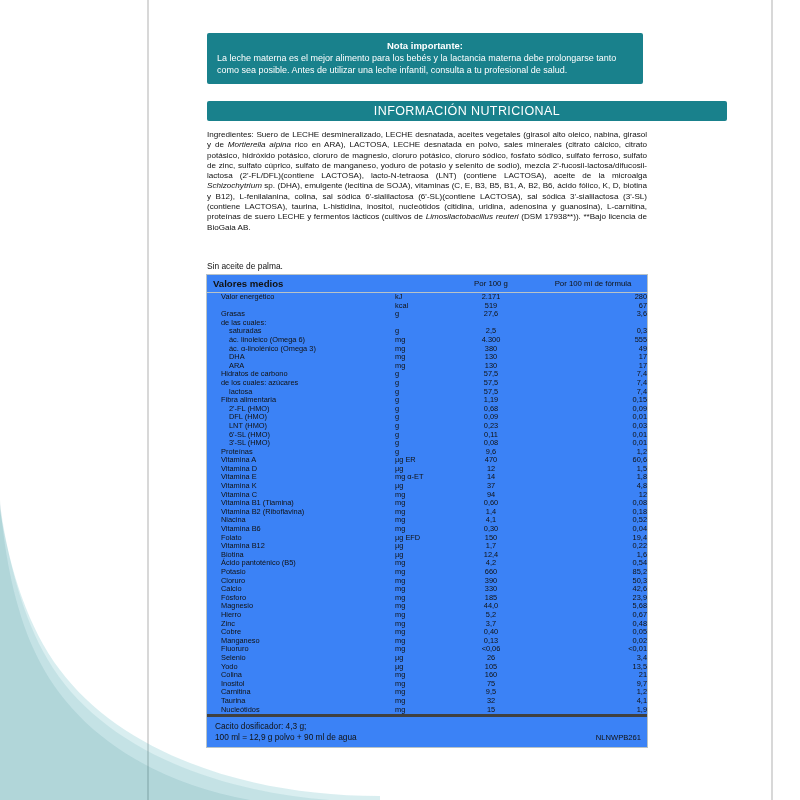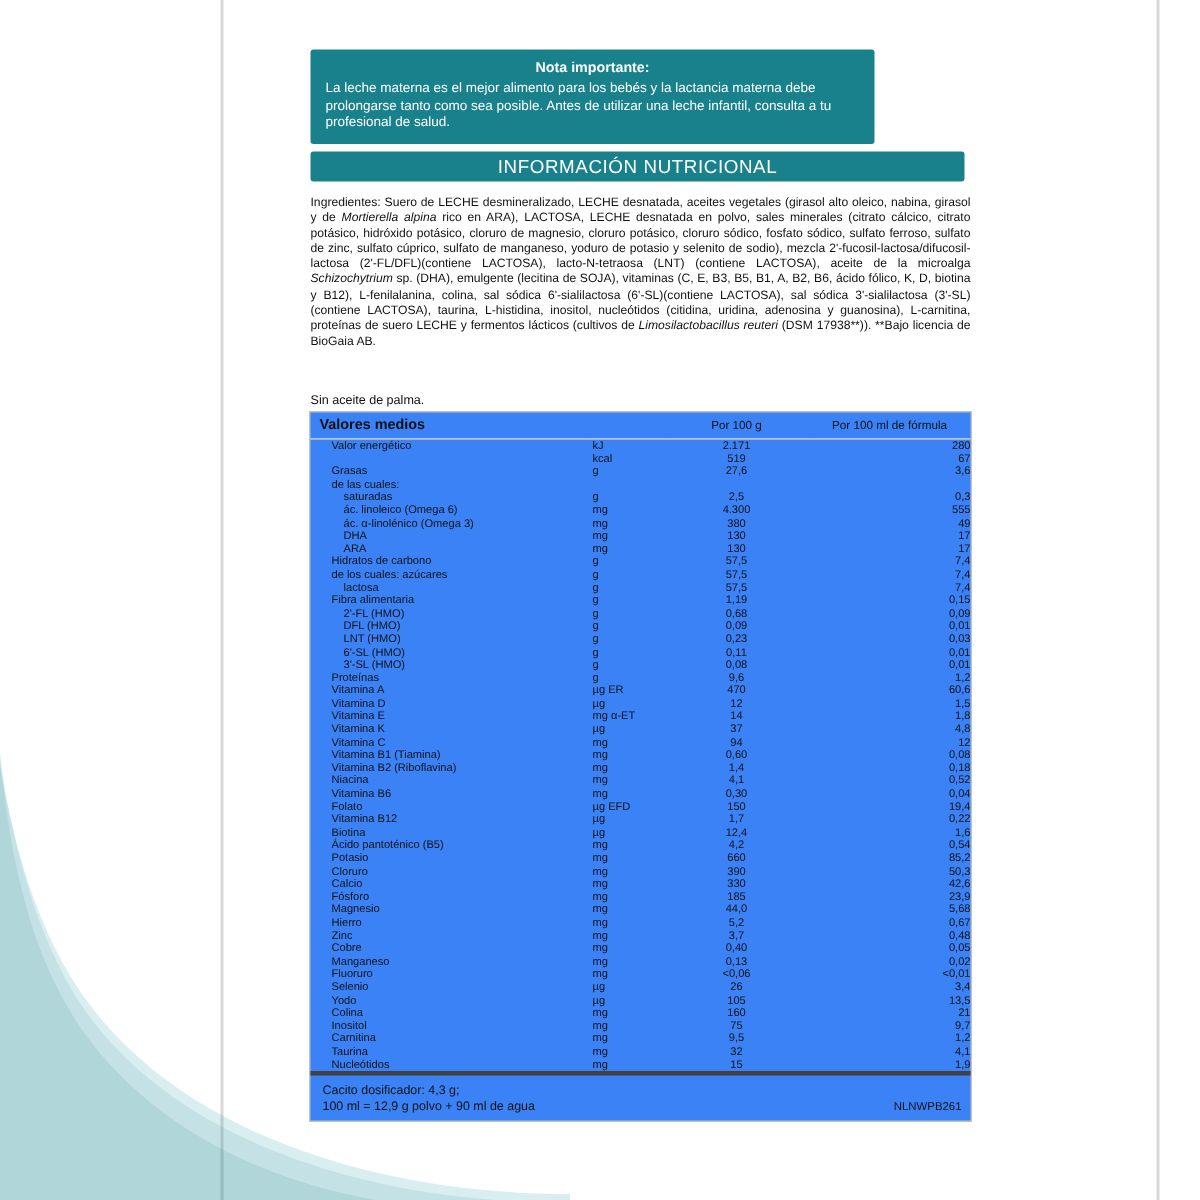--- a/index.html
+++ b/index.html
@@ -21,32 +21,32 @@
   
   .swoosh{
     position:absolute;left:0;bottom:0;width:380px;height:300px;overflow:hidden;
     pointer-events:none;
   }
 
   .content{position:absolute;left:150px;top:0;width:622px;height:800px;}
 
   
   .note{
-    position:absolute;left:57px;top:33px;width:376px;
+    position:absolute;left:57px;top:33px;width:436px;
     background:#19818c;color:#ffffff;
     padding:6px 10px 8px 10px;
     box-sizing:border-box;
     border-radius:2px;
   }
   .note-title{font-size:9.5px;font-weight:bold;text-align:center;line-height:13px;}
   .note-body{font-size:9px;line-height:11.5px;margin-top:1px;}
 
   
   .band{
-    position:absolute;left:57px;top:101px;width:436px;height:20px;
+    position:absolute;left:57px;top:101px;width:520px;height:20px;
     background:#19818c;color:#fff;
     display:flex;align-items:center;justify-content:center;
     font-size:12.5px;letter-spacing:.4px;
     border-radius:2px;
   }
 
   
   .ingredients{
     position:absolute;left:57px;top:130px;width:440px;
     font-size:8.1px;line-height:10.3px;color:#111;

